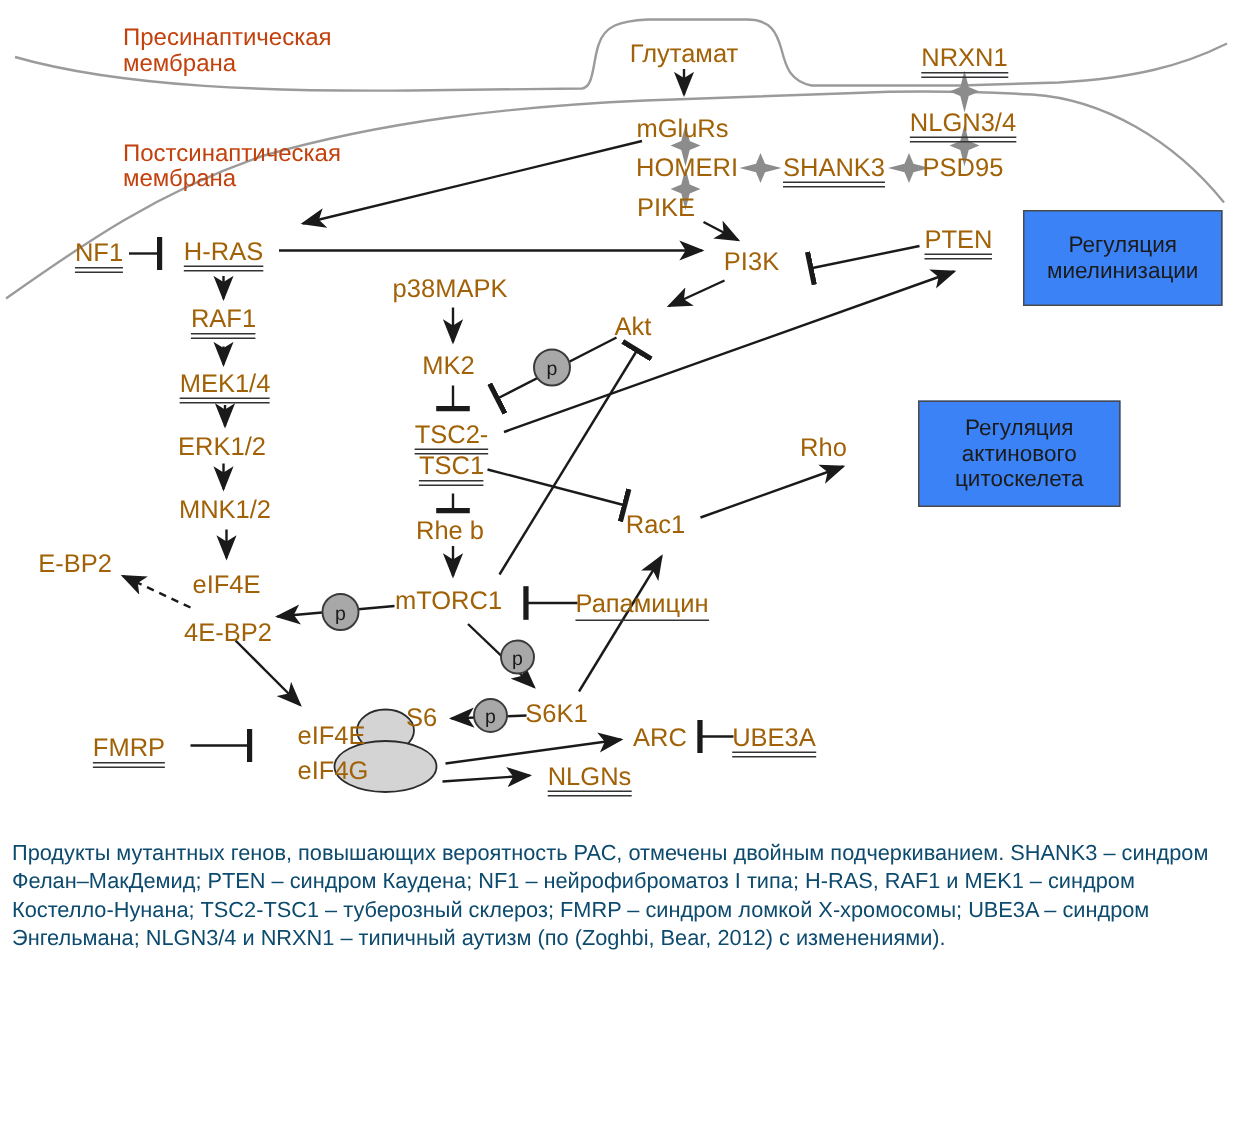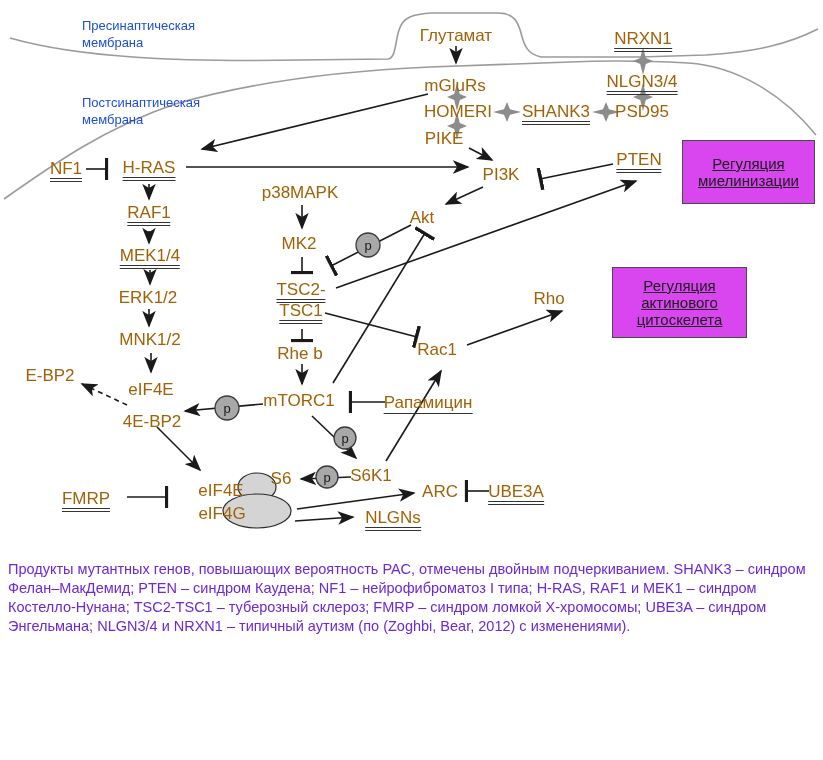--- a/index.html
+++ b/index.html
@@ -3,28 +3,28 @@
 <meta charset="utf-8">
 <style>
   html,body{margin:0;padding:0;background:#fff;}
   #page{position:relative;width:823px;height:760px;background:#fff;
         font-family:"Liberation Sans",sans-serif;color:#1c1c1c;overflow:hidden;}
   svg{position:absolute;left:0;top:0;}
   .node{position:absolute;white-space:nowrap;transform:translateX(-50%);
         font-size:17px;line-height:19px;color:#a16207;}
   .du{border-bottom:4px double #333;padding-bottom:0px;}
   .su{border-bottom:1.5px solid #333;padding-bottom:1px;}
-  .mem-label{position:absolute;font-size:13px;line-height:17px;color:#1d4ed8;}
-  .gbox{position:absolute;background:#d946ef;border:1px solid #4a4a4a;
+  .mem-label{position:absolute;font-size:16px;line-height:17px;color:#c2410c;}
+  .gbox{position:absolute;background:#3b82f6;border:1px solid #4a4a4a;
         display:flex;flex-direction:column;align-items:center;justify-content:center;
-        font-size:15px;line-height:17px;color:#1b1b1b;text-align:center;text-decoration:underline;}
+        font-size:15px;line-height:17px;color:#1b1b1b;text-align:center;}
   .caption{position:absolute;left:8px;top:552px;width:800px;}
   .cap-main{margin:0;font-size:15.5px;line-height:21px;color:#111;}
   .cap-main b{font-weight:bold;}
-  .cap-legend{margin:8px 0 0 0;font-size:14.5px;line-height:19px;color:#6d28d9;}
+  .cap-legend{margin:8px 0 0 0;font-size:14.5px;line-height:19px;color:#0c4a6e;}
 </style>
 </head>
 <body>
 
 <div id="page">
 
   <svg width="823" height="550" viewBox="0 0 823 550">
     <defs>
       <marker id="arrow" viewBox="0 0 10 8" refX="9" refY="4" markerWidth="10.5" markerHeight="8.5" orient="auto-start-reverse">
         <path d="M0,0 L10,4 L0,8 L2.5,4 z" fill="#1a1a1a"></path>

